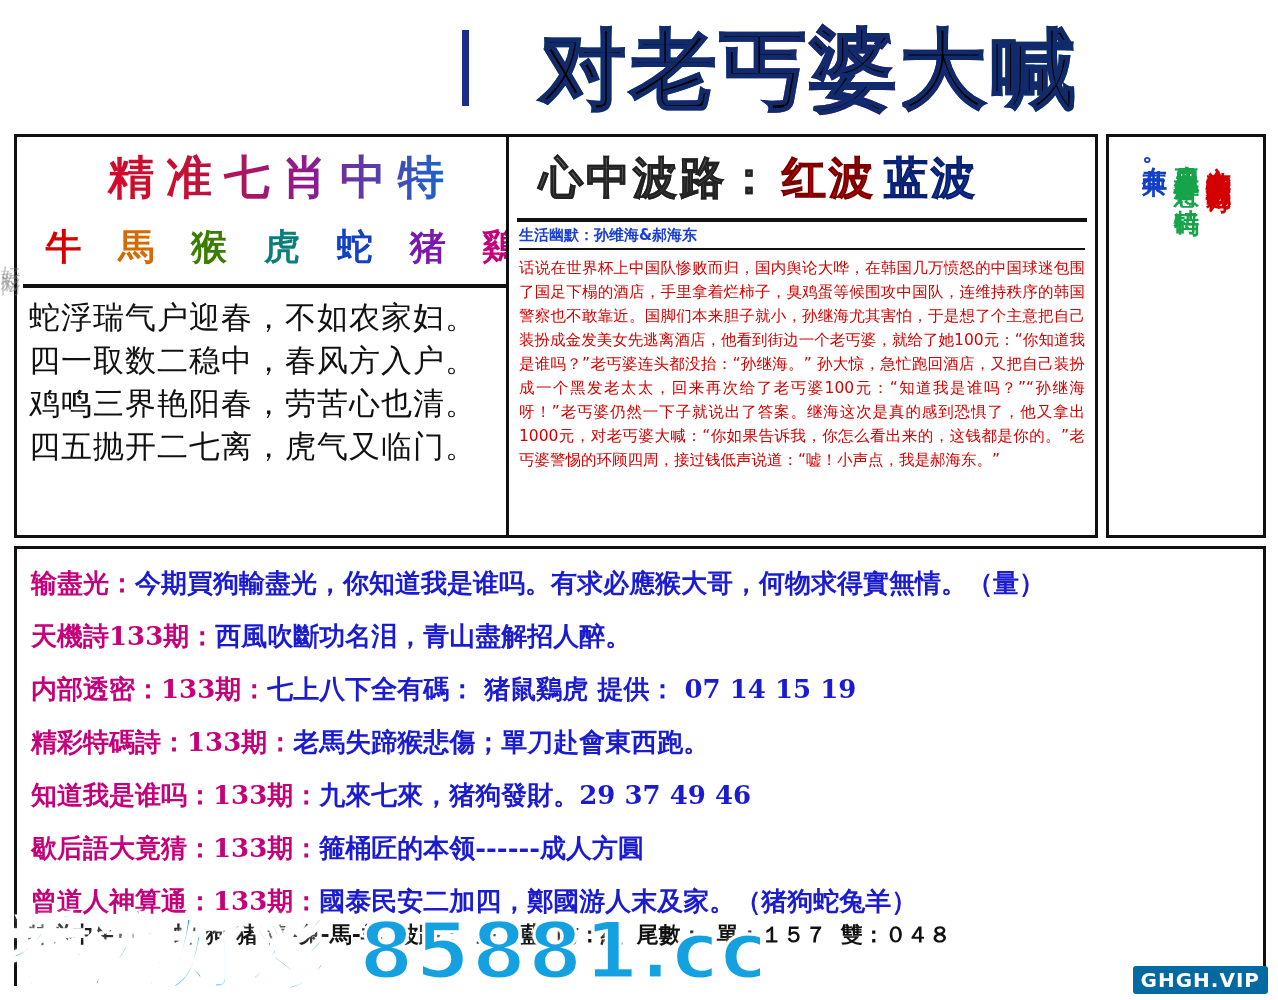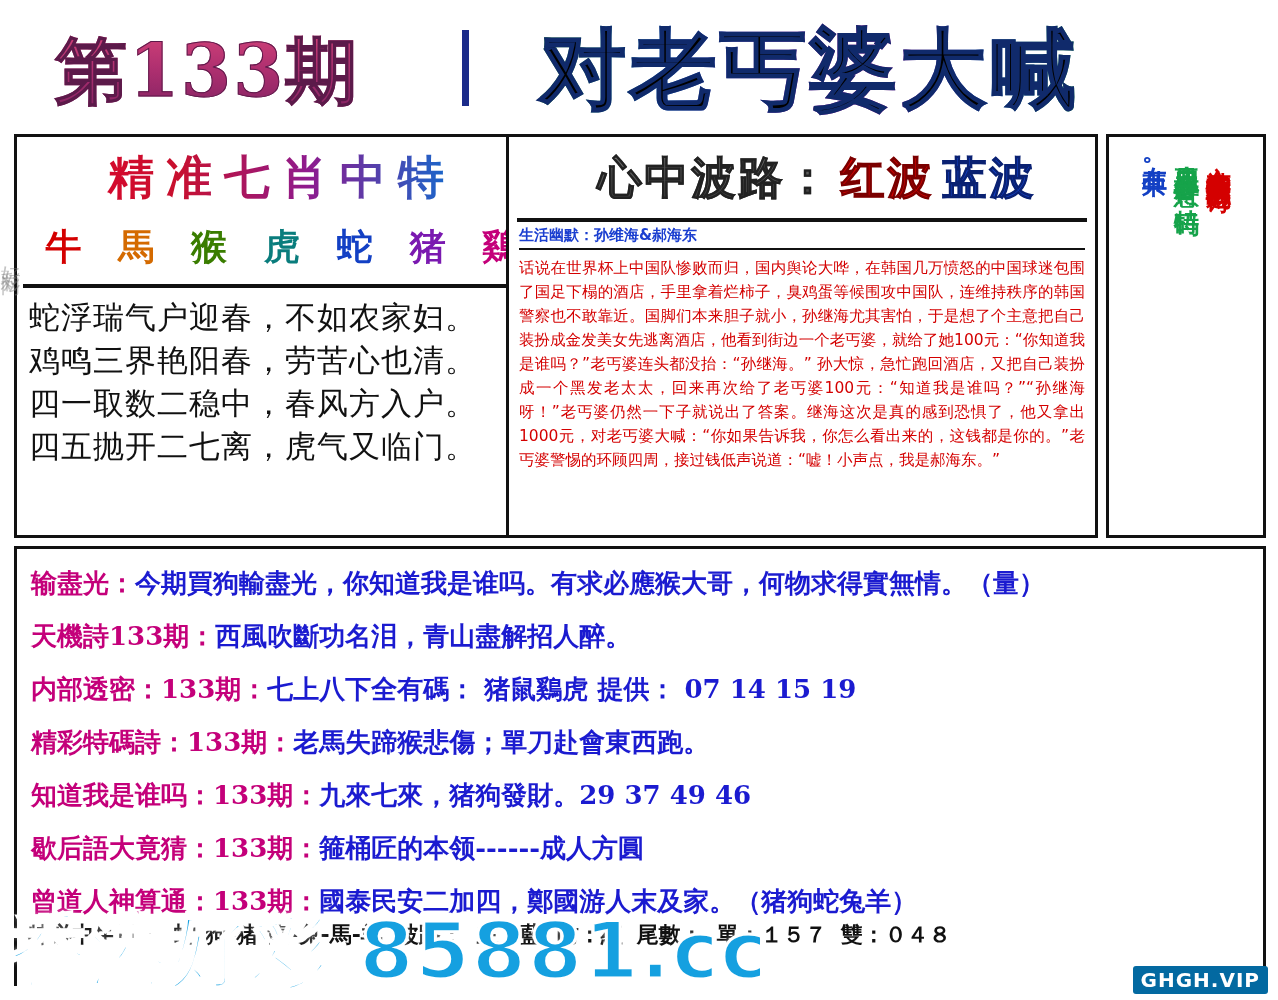--- a/index.html
+++ b/index.html
@@ -70,21 +70,21 @@
   .zodiac-row span:nth-child(7){color:#c4007a;}
   .hr-black{height:4px;background:#111;margin:12px 6px 0 6px;}
   .poem{margin:8px 12px 0 12px;}
   .poem div{
     font-size:31px;line-height:43px;color:#111;letter-spacing:1px;
     font-family:"DejaVu Sans","Liberation Sans",sans-serif;
     white-space:nowrap;
   }
   
   .wave-title{
-    display:flex;align-items:center;justify-content:center;gap:8px;
+    display:flex;align-items:center;gap:8px;
     margin-top:12px;
     font-size:44px;font-weight:bold;letter-spacing:3px;
     font-family:"DejaVu Serif","Liberation Serif",serif;
     padding-left:30px;
   }
   .wave-title .t1{
     background:linear-gradient(180deg,#7d7d7d 0%,#303030 100%);
     -webkit-background-clip:text;background-clip:text;color:transparent;
     -webkit-text-stroke:1px #222;
   }
@@ -153,43 +153,42 @@
     font-family:"DejaVu Sans","Liberation Sans",sans-serif;
     text-align:right;
   }
 </style>
 </head>
 <body>
 
 <div class="page">
 
   <div class="header">
-    <div class="issue">第133期</div>
     <div class="divider-bar"></div>
     <div class="brand">对老丐婆大喊</div>
   </div>
 
   <div class="boxrow">
 
     <div class="box box-left">
       <div class="lead-title">精准七肖中特</div>
       <div class="zodiac-row">
         <span>牛</span>
         <span>馬</span>
         <span>猴</span>
         <span>虎</span>
         <span>蛇</span>
         <span>猪</span>
         <span>鷄</span>
       </div>
       <div class="hr-black"></div>
       <div class="poem">
         <div>蛇浮瑞气户迎春，不如农家妇。</div>
+        <div>四一取数二稳中，春风方入户。</div>
         <div>鸡鸣三界艳阳春，劳苦心也清。</div>
-        <div>四一取数二稳中，春风方入户。</div>
         <div>四五抛开二七离，虎气又临门。</div>
       </div>
     </div>
 
     <div class="box box-mid">
       <div class="wave-title">
         <span class="t1">心中波路：</span>
         <span class="t2">红波</span>
         <span class="t3">蓝波</span>
       </div>

